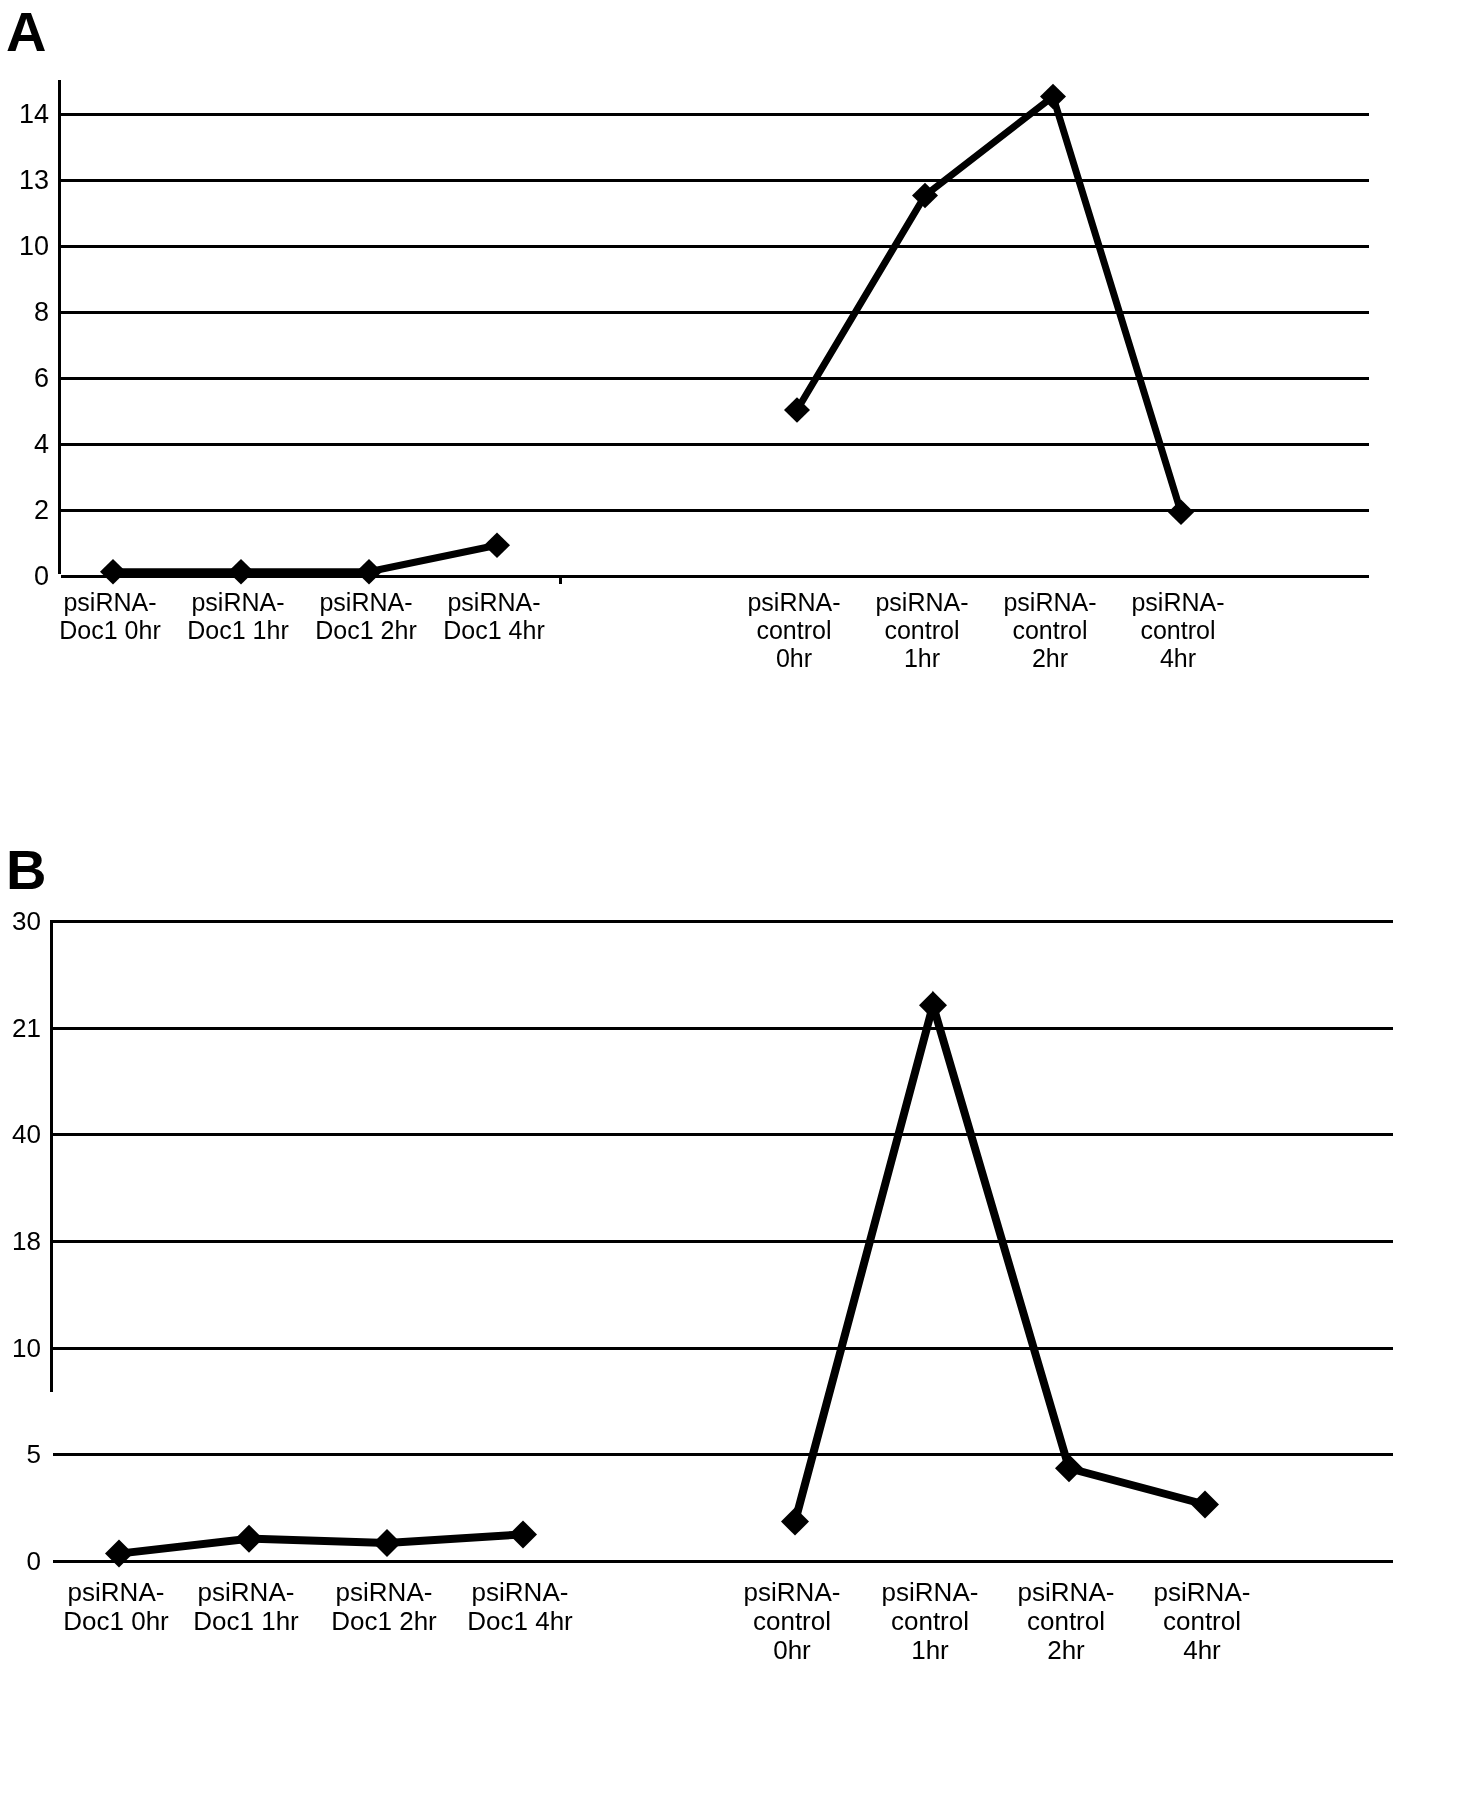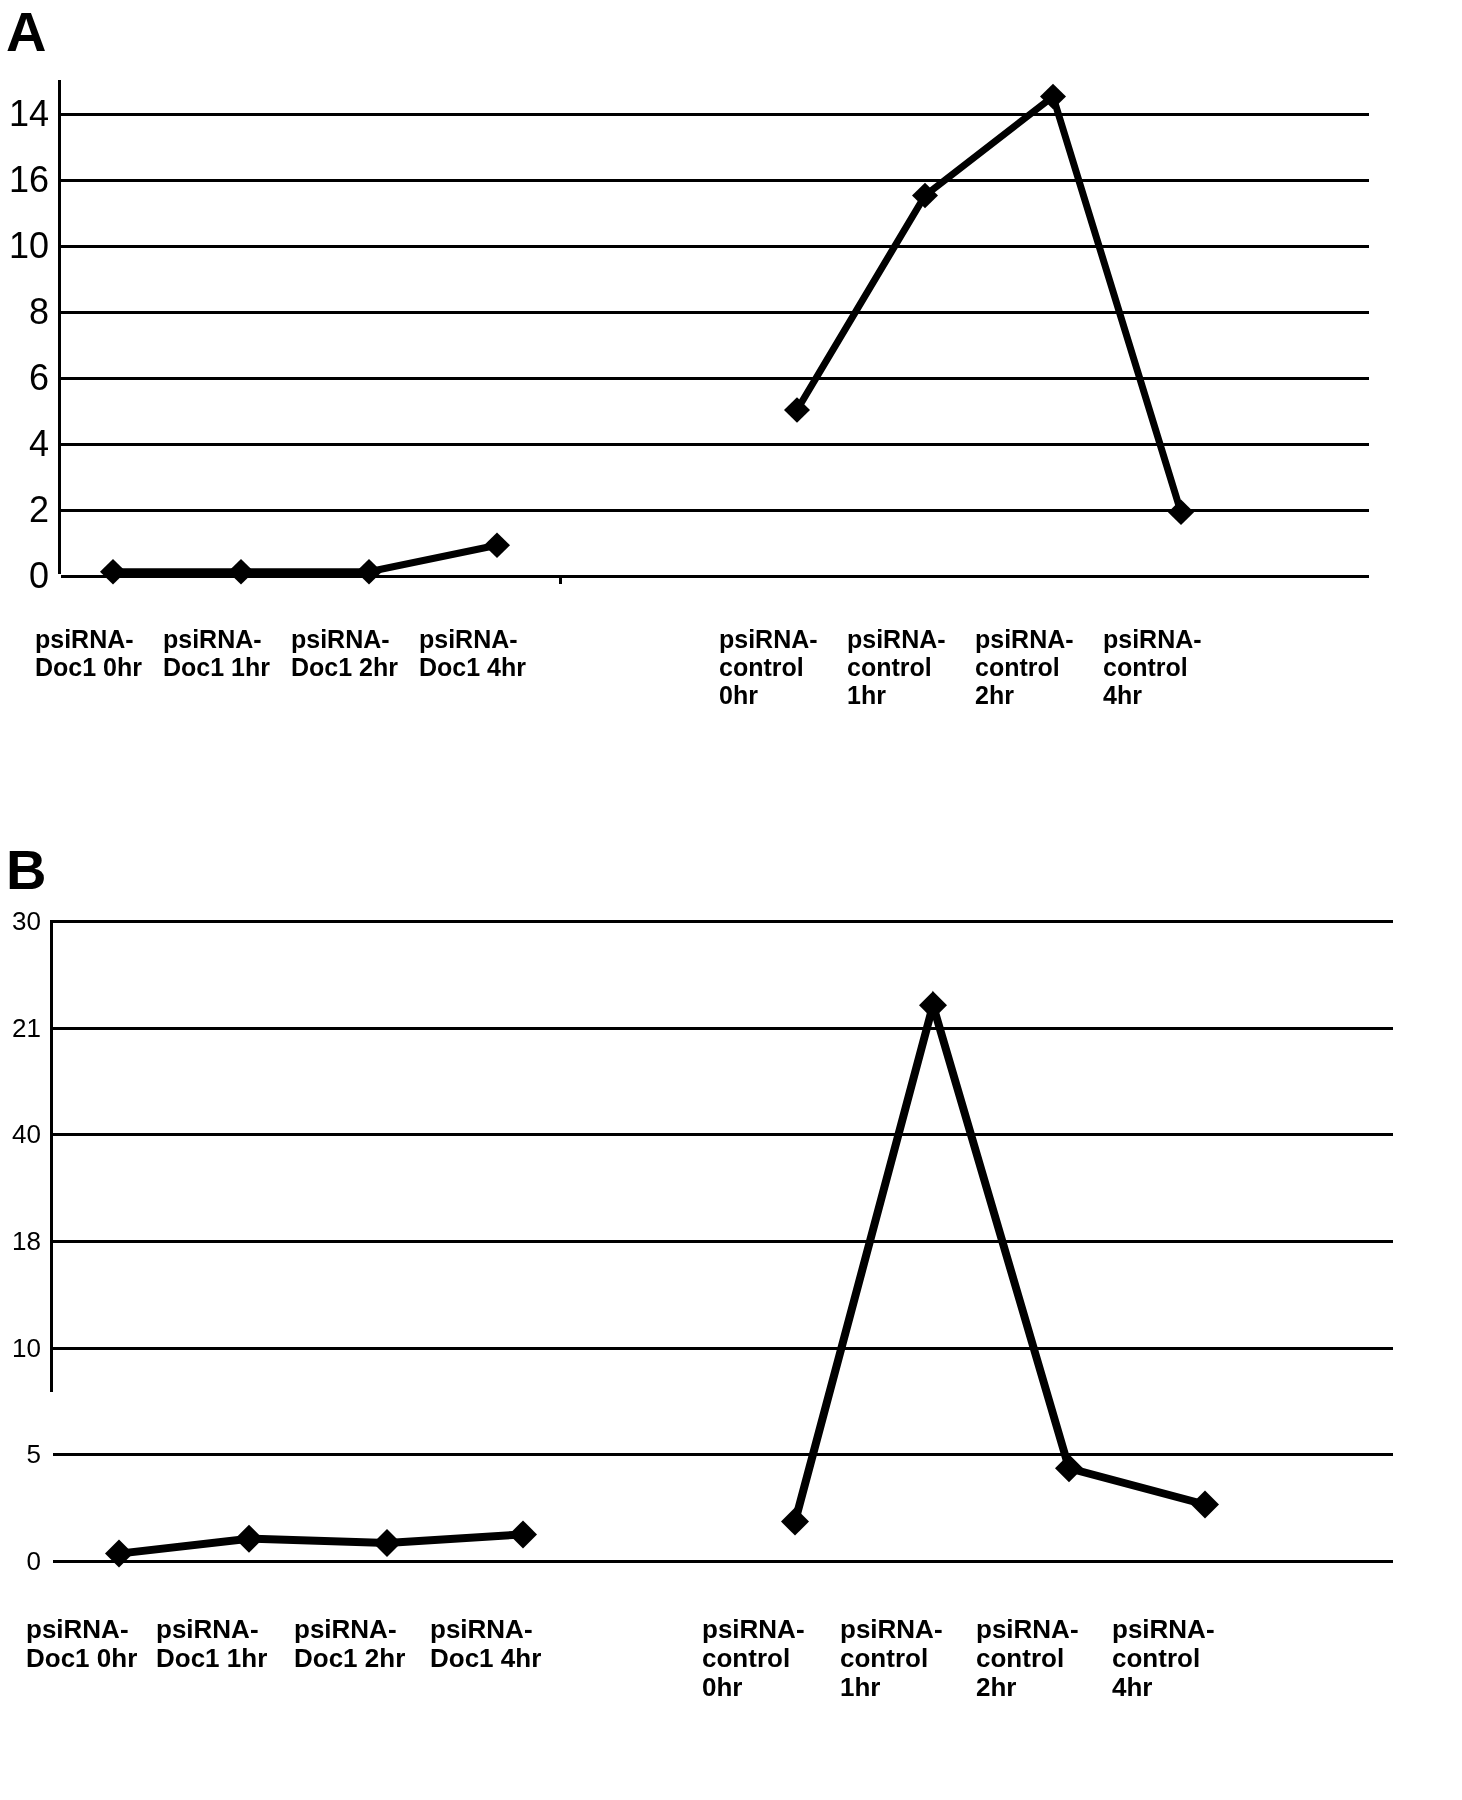--- a/index.html
+++ b/index.html
@@ -64,46 +64,45 @@
     left: 0;
     right: 0;
     height: 3px;
     background: #000000;
   }
   .ytick {
     position: absolute;
     right: 100%;
     margin-right: 12px;
     transform: translateY(-50%);
-    font-size: 36px;
+    font-size: 27px;
     font-weight: normal;
     white-space: nowrap;
   }
   #plot-b .ytick { font-size: 26px; }
 
   .series-svg {
     position: absolute;
     left: 0;
     top: 0;
     overflow: visible;
   }
 
   .xlabels {
     position: absolute;
     left: 0;
     width: 1462px;
   }
   .xlabel {
     position: absolute;
-    text-align: left;
+    text-align: center;
     font-size: 25px;
-    font-weight: bold;
+    font-weight: normal;
     line-height: 1.12;
     white-space: pre-line;
-    margin-top: 37px;
   }
   #panel-a .xlabel { width: 150px; }
   #panel-b .xlabel { width: 180px; font-size: 26px; }
 
   .small-tick {
     position: absolute;
     width: 3px;
     height: 9px;
     background: #000;
   }
@@ -119,21 +118,21 @@
     <div class="gridline" style="top:33px;"></div>
     <div class="gridline" style="top:99px;"></div>
     <div class="gridline" style="top:165px;"></div>
     <div class="gridline" style="top:231px;"></div>
     <div class="gridline" style="top:297px;"></div>
     <div class="gridline" style="top:363px;"></div>
     <div class="gridline" style="top:429px;"></div>
     <div class="axis-baseline" style="top:495px;"></div>
 
     <div class="ytick" style="top:34px;">14</div>
-    <div class="ytick" style="top:100px;">16</div>
+    <div class="ytick" style="top:100px;">13</div>
     <div class="ytick" style="top:166px;">10</div>
     <div class="ytick" style="top:232px;">8</div>
     <div class="ytick" style="top:298px;">6</div>
     <div class="ytick" style="top:364px;">4</div>
     <div class="ytick" style="top:430px;">2</div>
     <div class="ytick" style="top:496px;">0</div>
 
     <div class="small-tick" style="left:498px; top:495px;"></div>
 
     <svg class="series-svg" width="1308" height="500" viewBox="0 0 1308 500">

